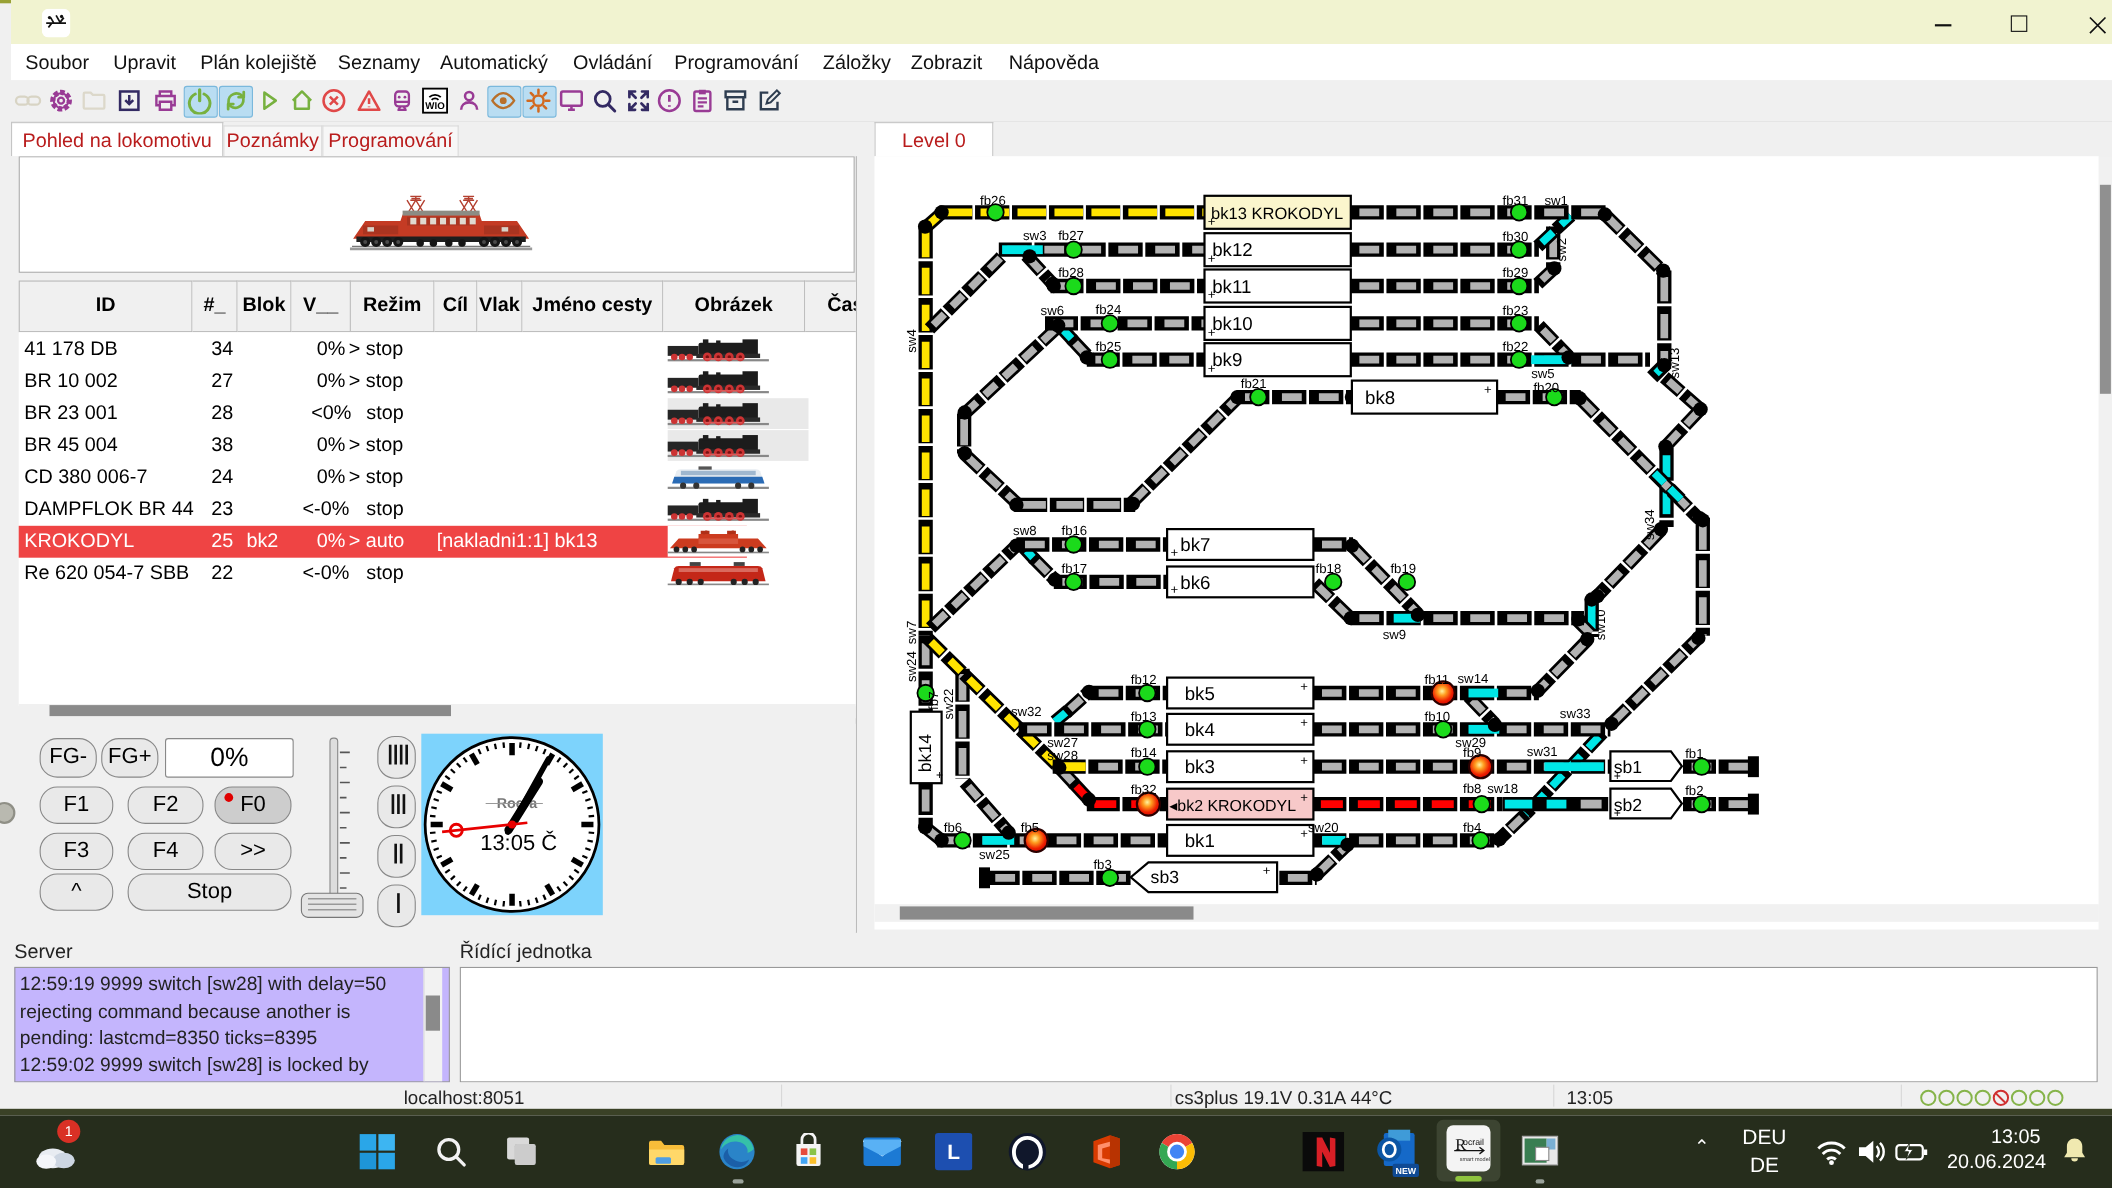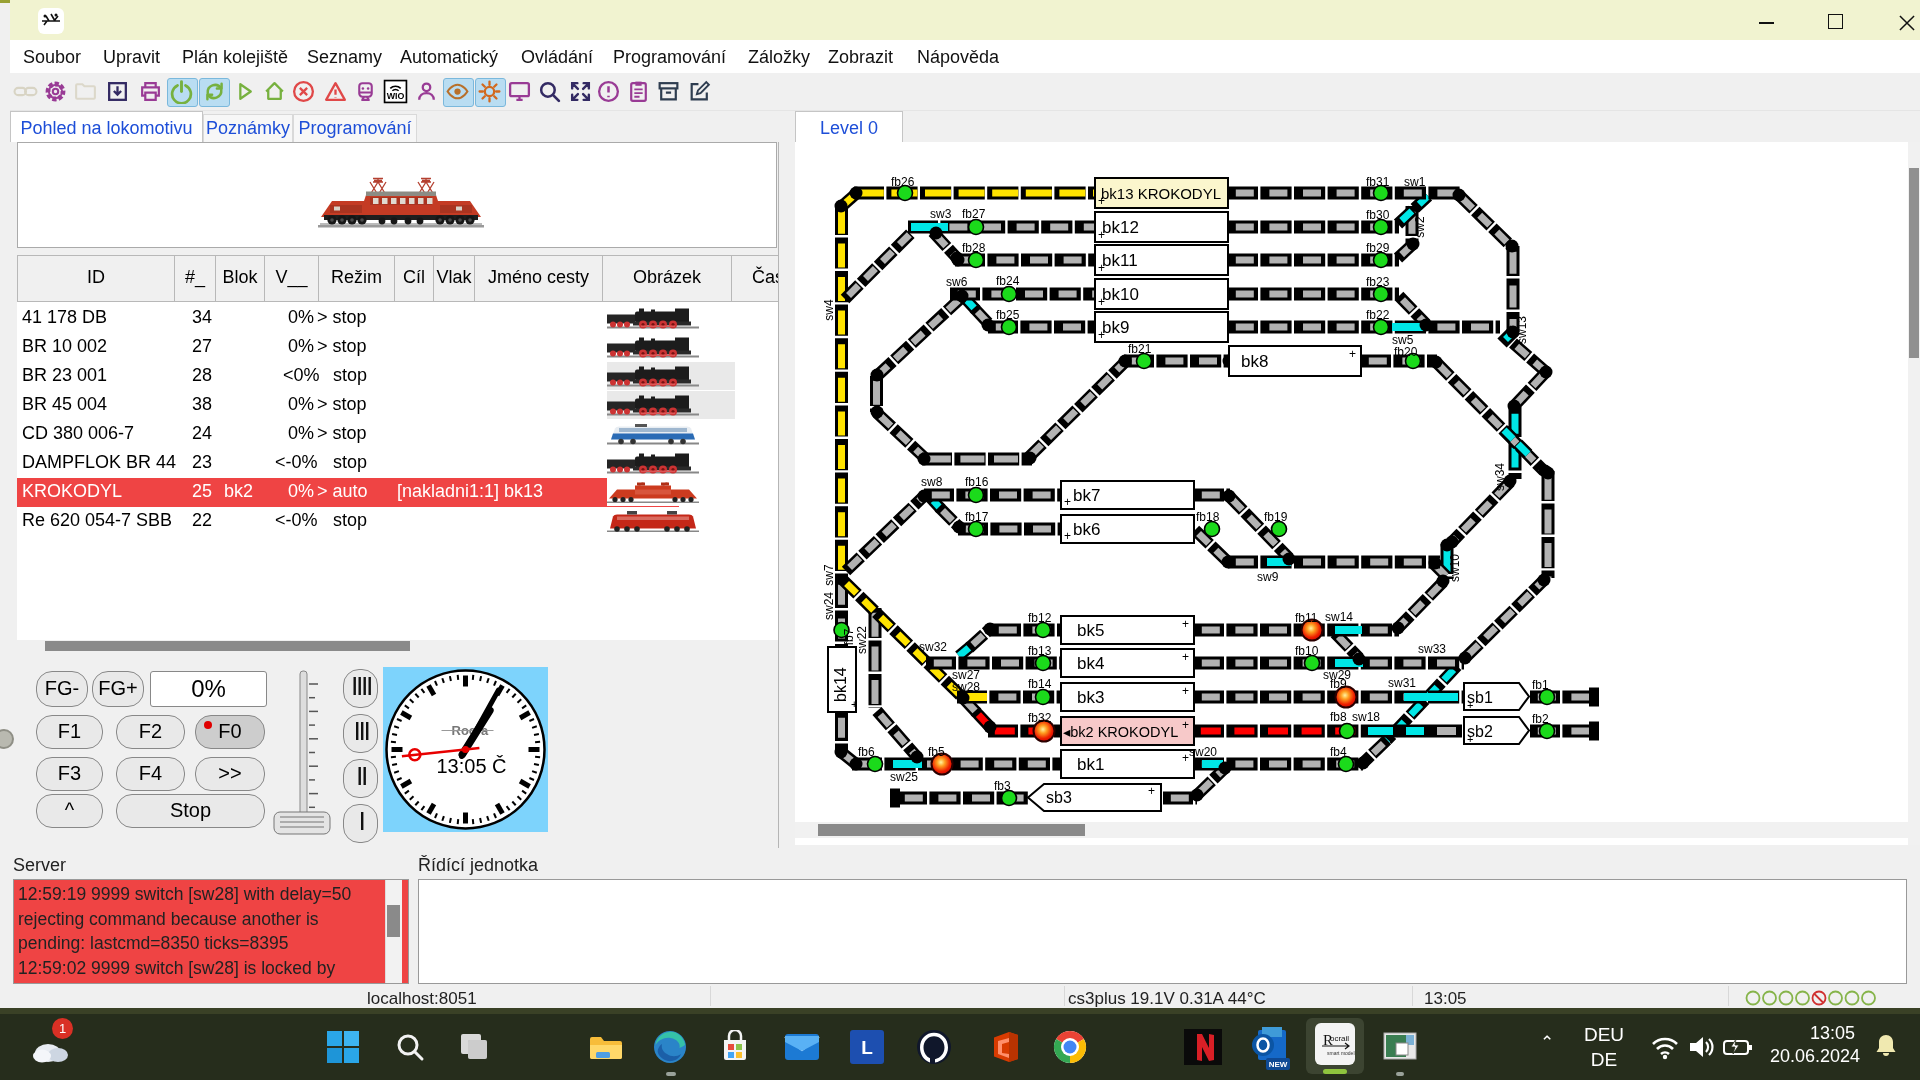--- a/index.html
+++ b/index.html
@@ -4,38 +4,38 @@
 body{width:1920px;height:1080px;font-family:"Liberation Sans",sans-serif;position:relative;overflow:hidden;background:#f0f0f0}
 .abs{position:absolute}
 #titlebar{left:10px;top:0;width:1910px;height:40px;background:#f1f3d0}
 #titletop{left:0;top:0;width:1920px;height:3px;background:#99a135}
 #menubar{left:10px;top:40px;width:1910px;height:33px;background:#fff}
 #menubar span{position:absolute;top:7px;font-size:18px;color:#111}
 #toolbar{left:10px;top:73px;width:1910px;height:38px;background:#f0f0f0;border-bottom:1px solid #e5e5e5}
 .tbi{position:absolute;top:6px}
 .tbbg{position:absolute;top:5px;width:31px;height:29px;background:#b9ddf2;border:1px solid #7ab8dc;border-radius:3px}
 #tabrow{left:10px;top:111px;width:1910px;height:31px;background:#f0f0f0}
-.tab{position:absolute;top:3px;height:28px;background:#f7f7f7;border:1px solid #d9d9d9;border-bottom:none;font-size:18px;text-align:center;color:#1d4ed8;padding-top:3px}
+.tab{position:absolute;top:3px;height:28px;background:#f7f7f7;border:1px solid #d9d9d9;border-bottom:none;font-size:18px;text-align:center;color:#b91c1c;padding-top:3px}
 .tab.active{background:#fff;top:0;height:31px;padding-top:6px;border-color:#c5c5c5}
 #leftpanel{left:10px;top:142px;width:769px;height:706px;background:#f0f0f0;border-right:1px solid #b5b5b5;overflow:hidden}
 #locobox{position:absolute;left:7px;top:0px;width:760px;height:106px;background:#fff;border:1px solid #aaa}
 #tablehead{position:absolute;left:7px;top:113px;width:762px;height:47px;background:#f0f0f0}
-#tablehead div{position:absolute;top:0;height:47px;border:1px solid #b8b8b8;border-left:none;font-size:18px;font-weight:normal;text-align:center;padding-top:11px;background:#f0f0f0}
+#tablehead div{position:absolute;top:0;height:47px;border:1px solid #b8b8b8;border-left:none;font-size:18px;font-weight:bold;text-align:center;padding-top:11px;background:#f0f0f0}
 #tablebody{position:absolute;left:7px;top:160px;width:762px;height:340px;background:#fff}
 .row{position:absolute;left:0;width:662px;height:29px}
 .row span{position:absolute;top:3px;font-size:18px;color:#000;white-space:nowrap}
 .row.sel{background:#ef4444}
 .row.sel span{color:#fff}
 #hscroll1{position:absolute;left:7px;top:498px;width:762px;height:13px;background:#f0f0f0}
 #hscroll1 div{position:absolute;left:28px;top:1px;width:365px;height:10px;background:#8a8a8a}
 #throttle{position:absolute;left:0px;top:516px;width:769px;height:190px;background:#f0f0f0}
 .btn{position:absolute;background:#e9e9e9;border:1.5px solid #888;border-radius:16px;font-size:20px;color:#000;text-align:center}
 #server_lbl{left:13px;top:855px;font-size:18px;color:#222}
 #ridici_lbl{left:418px;top:855px;font-size:18px;color:#222}
-#serverbox{left:13px;top:879px;width:396px;height:105px;background:#ef4444;border:1px solid #999;font-size:17.5px;color:#222;line-height:24.5px;padding:2px 0 0 4px}
+#serverbox{left:13px;top:879px;width:396px;height:105px;background:#c4b5fd;border:1px solid #999;font-size:17.5px;color:#222;line-height:24.5px;padding:2px 0 0 4px}
 #sscroll{left:385px;top:880px;width:17px;height:103px;background:#f2f2f2;border-left:1px solid #ddd}
 #sthumb{left:387px;top:905px;width:13px;height:32px;background:#8a8a8a}
 #ridicibox{left:418px;top:879px;width:1489px;height:105px;background:#fff;border:1px solid #999}
 #statusbar{left:10px;top:984px;width:1910px;height:24px;background:#f0f0f0;font-size:17px;color:#222}
 #darkstrip{left:0;top:1008px;width:1920px;height:6px;background:#3a4126}
 #taskbar{left:0;top:1014px;width:1920px;height:66px;background:#262d1c}
 #planarea{left:795px;top:142px;width:1113px;height:703px;background:#fff}
 #vscroll{left:1908px;top:142px;width:12px;height:703px;background:#f1f1f1}
 #vthumb{left:1909px;top:168px;width:10px;height:190px;background:#909090}
 #hscroll2{left:795px;top:822px;width:1113px;height:16px;background:#f1f1f1}

